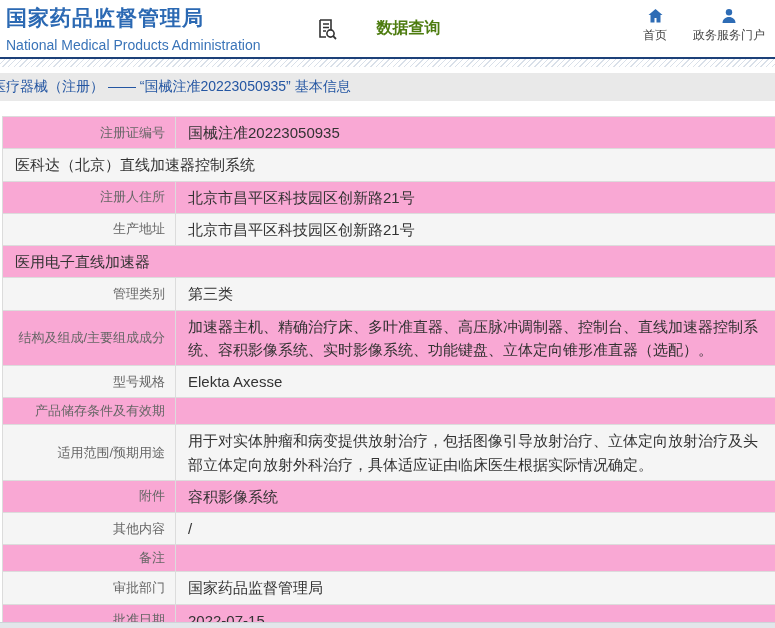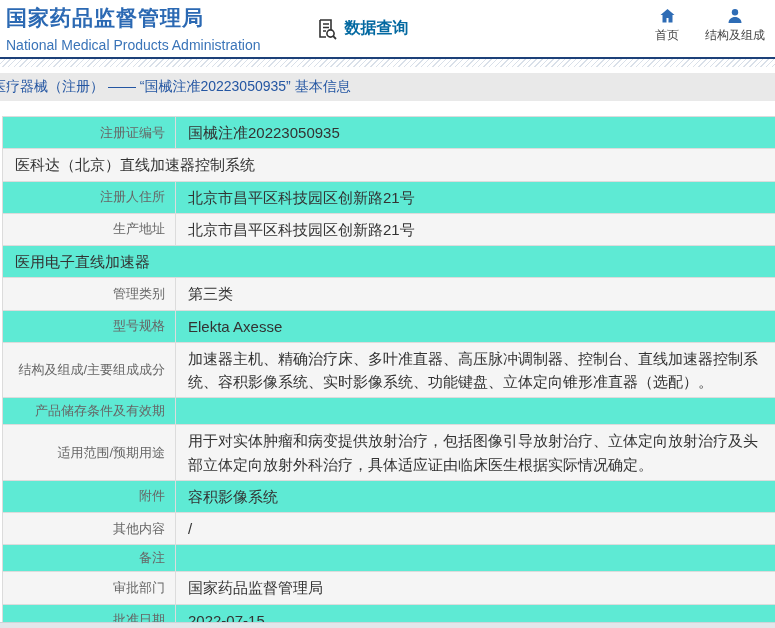--- a/index.html
+++ b/index.html
@@ -5,42 +5,42 @@
   * { margin:0; padding:0; box-sizing:border-box; }
   html,body { width:775px; height:628px; overflow:hidden; background:#fff;
               font-family:"Liberation Sans","DejaVu Sans",sans-serif; }
 
   
   .header { height:57px; background:#fff; display:flex; align-items:center; position:relative; }
   .logo-block { padding-left:6px; padding-top:2px; }
   .logo-title { color:#2b69b3; font-size:21px; font-weight:bold; letter-spacing:1px; line-height:1.15; }
   .logo-sub { color:#3a74b8; font-size:14px; margin-top:6px; }
   .section-block { display:flex; align-items:center; margin-left:55px; gap:5px; }
-  .section-title { font-size:16px; font-weight:bold; color:#0369a1; }
+  .section-title { font-size:16px; font-weight:bold; color:#4d7c0f;margin-left:32px; }
   .doc-search-icon svg { display:block; }
   .header-nav { position:absolute; right:10px; top:8px; display:flex; gap:26px;margin-left:24px; }
   .nav-item { display:flex; flex-direction:column; align-items:center; gap:3px; cursor:pointer; }
   .nav-item .nav-label { font-size:12px; color:#444; }
   .nav-icon svg { display:block; }
 
   
   .navy-line { height:2px; background:#1d4179; }
   .stripe-band { height:8px;
     background:repeating-linear-gradient(135deg,#ffffff 0 3px,#d9e0e9 3px 4px); }
   .white-gap { height:6px; background:#fff; }
 
   
   .breadcrumb-bar { height:28px; background:#e9e9e9; display:flex; align-items:center; overflow:hidden; }
   .breadcrumb-text { color:#2456a2; font-size:14px; white-space:nowrap; margin-left:-8px; }
 
   .pre-table-gap { height:15px; background:#fff; }
 
   
   .info-table { margin-left:2px; border-top:1px solid #dcdcdc; border-left:1px solid #dcdcdc; }
-  .row { display:flex; align-items:stretch; border-bottom:1px solid #dcdcdc; min-height:25px; background:#5eead4; }
+  .row { display:flex; align-items:stretch; border-bottom:1px solid #dcdcdc; min-height:25px; background:#f9a8d4; }
   .row:nth-child(even) { background:#f5f5f5; }
   .cell-label { width:173px; flex:0 0 173px; display:flex; align-items:center; justify-content:flex-end;
                 gap:3px; padding:4px 10px 4px 4px; border-right:1px solid #dcdcdc;
                 color:#666; font-size:13px; text-align:right; }
   .cell-value { flex:1; display:flex; align-items:center; padding:4px 14px 4px 12px;
                 color:#333; font-size:15px; line-height:1.55; }
 
   
   .footer-strip { position:absolute; left:0; bottom:0; width:775px; height:6px;
                   background:#e3e6ea; border-top:1px solid #cfd4d9; }
@@ -74,21 +74,21 @@
       </span>
       <span class="nav-label">首页</span>
     </div>
     <div class="nav-item">
       <span class="nav-icon">
         <svg width="16" height="16" viewBox="0 0 16 16">
           <circle cx="8" cy="4.2" r="3.2" fill="#2e6cb5"></circle>
           <path d="M1.5 15c0-3.6 2.9-6 6.5-6s6.5 2.4 6.5 6H1.5z" fill="#2e6cb5"></path>
         </svg>
       </span>
-      <span class="nav-label">结构及组成</span>
+      <span class="nav-label">政务服务门户</span>
     </div>
   </div>
 </div>
 
 <div class="navy-line"></div>
 <div class="stripe-band"></div>
 <div class="white-gap"></div>
 
 <div class="breadcrumb-bar">
   <span class="breadcrumb-text">医疗器械（注册） —— “国械注准20223050935” 基本信息</span>
@@ -127,34 +127,34 @@
     <div class="row">
     <div class="cell-label">
 
       <span>管理类别</span>
     </div>
     <div class="cell-value">第三类</div>
   </div>
     <div class="row">
     <div class="cell-label">
 
+      <span>结构及组成/主要组成成分</span>
+    </div>
+    <div class="cell-value">加速器主机、精确治疗床、多叶准直器、高压脉冲调制器、控制台、直线加速器控制系统、容积影像系统、实时影像系统、功能键盘、立体定向锥形准直器（选配）。</div>
+  </div>
+    <div class="row">
+    <div class="cell-label">
+
       <span>型号规格</span>
     </div>
     <div class="cell-value">Elekta Axesse</div>
   </div>
     <div class="row">
     <div class="cell-label">
 
-      <span>结构及组成/主要组成成分</span>
-    </div>
-    <div class="cell-value">加速器主机、精确治疗床、多叶准直器、高压脉冲调制器、控制台、直线加速器控制系统、容积影像系统、实时影像系统、功能键盘、立体定向锥形准直器（选配）。</div>
-  </div>
-    <div class="row">
-    <div class="cell-label">
-
       <span>产品储存条件及有效期</span>
     </div>
     <div class="cell-value"></div>
   </div>
     <div class="row">
     <div class="cell-label">
 
       <span>适用范围/预期用途</span>
     </div>
     <div class="cell-value">用于对实体肿瘤和病变提供放射治疗，包括图像引导放射治疗、立体定向放射治疗及头部立体定向放射外科治疗，具体适应证由临床医生根据实际情况确定。</div>

